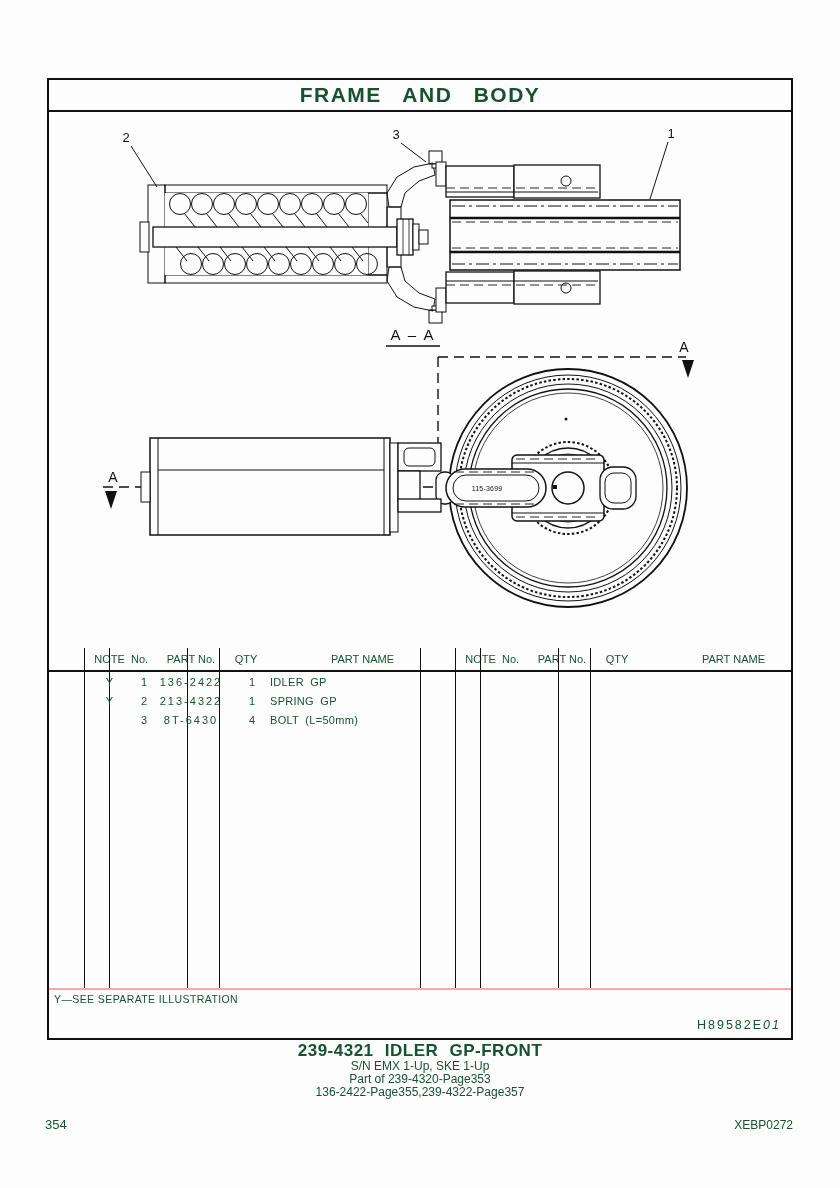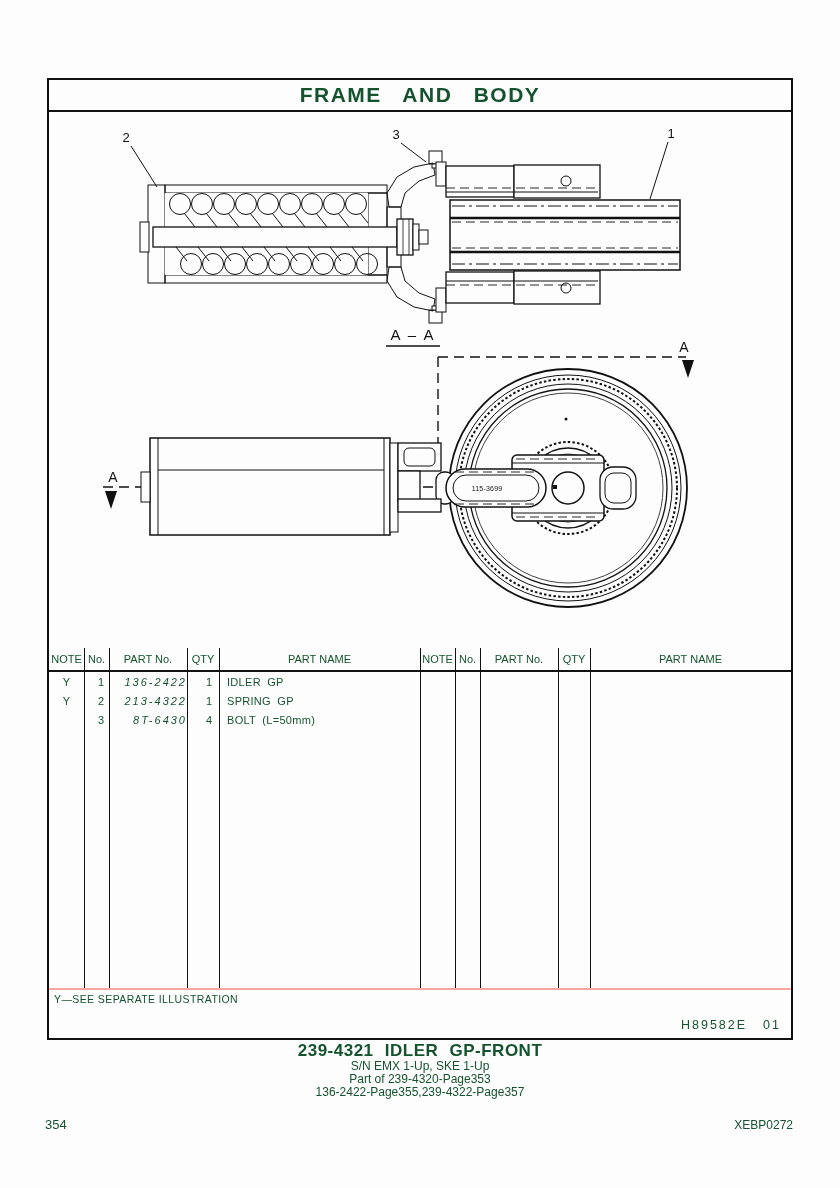--- a/index.html
+++ b/index.html
@@ -25,36 +25,36 @@
   .knurl{stroke:#111;stroke-width:2;fill:none;stroke-dasharray:2.5 2.2;}
   .paper{fill:#fdfdfd;}
   .callout{font-size:13px;text-anchor:middle;}
   .amark{font-size:14px;text-anchor:middle;}
   .seclabel{font-size:15px;text-anchor:middle;letter-spacing:2px;}
   .marking{font-size:7px;text-anchor:middle;letter-spacing:0.2px;}
   .arrow{fill:#111;stroke:none;}
 
   .parts-table{position:absolute;left:0;top:568px;width:742px;height:340px;font-size:11px;}
   .thead{height:22px;border-bottom:2px solid #111;}
-  .grid-row{display:grid;grid-template-columns:35px 25px 78px 32px 201px 35px 25px 78px 32px 201px;align-items:center;}
+  .grid-row{display:grid;grid-template-columns:35px 25px 78px 32px 201px 35px 25px 78px 32px 201px;align-items:center;padding-left:43px;}
   .thead .grid-row{height:22px;}
   .hcell{text-align:center;}
   .tbody{position:relative;height:316px;}
   .trow{height:19px;}
   .vl{position:absolute;top:0;width:1px;height:340px;background:#111;}
   .c-note{text-align:center;}
   .c-no{text-align:right;padding-right:5px;}
-  .c-part{text-align:right;letter-spacing:2px;white-space:nowrap;font-style:italic;}
+  .c-part{text-align:center;letter-spacing:2px;white-space:nowrap;}
   .c-qty{text-align:right;padding-right:7px;}
   .c-name{padding-left:8px;letter-spacing:0.3px;word-spacing:3px;white-space:nowrap;}
 
   .table-footer{position:absolute;left:0;top:908px;width:742px;height:48px;border-top:2px solid #fca5a5;}
   .footnote{position:absolute;left:5px;top:3px;font-size:10.5px;letter-spacing:0.4px;}
   .doccode{position:absolute;right:10px;bottom:6px;font-size:12.5px;letter-spacing:2px;}
-  .doccode .rev{margin-left:16px;}
+  .doccode .rev{font-style:italic;}
 
   .caption{position:absolute;left:0;top:1042px;width:840px;text-align:center;line-height:1.08;}
   .caption-title{font-size:17px;font-weight:bold;letter-spacing:0.5px;word-spacing:6px;}
   .caption-line{font-size:12px;}
 
   .pageno{position:absolute;left:45px;top:1117px;font-size:13px;}
   .docid{position:absolute;right:47px;top:1118px;font-size:12px;}
 </style>
 </head>
 <body>

